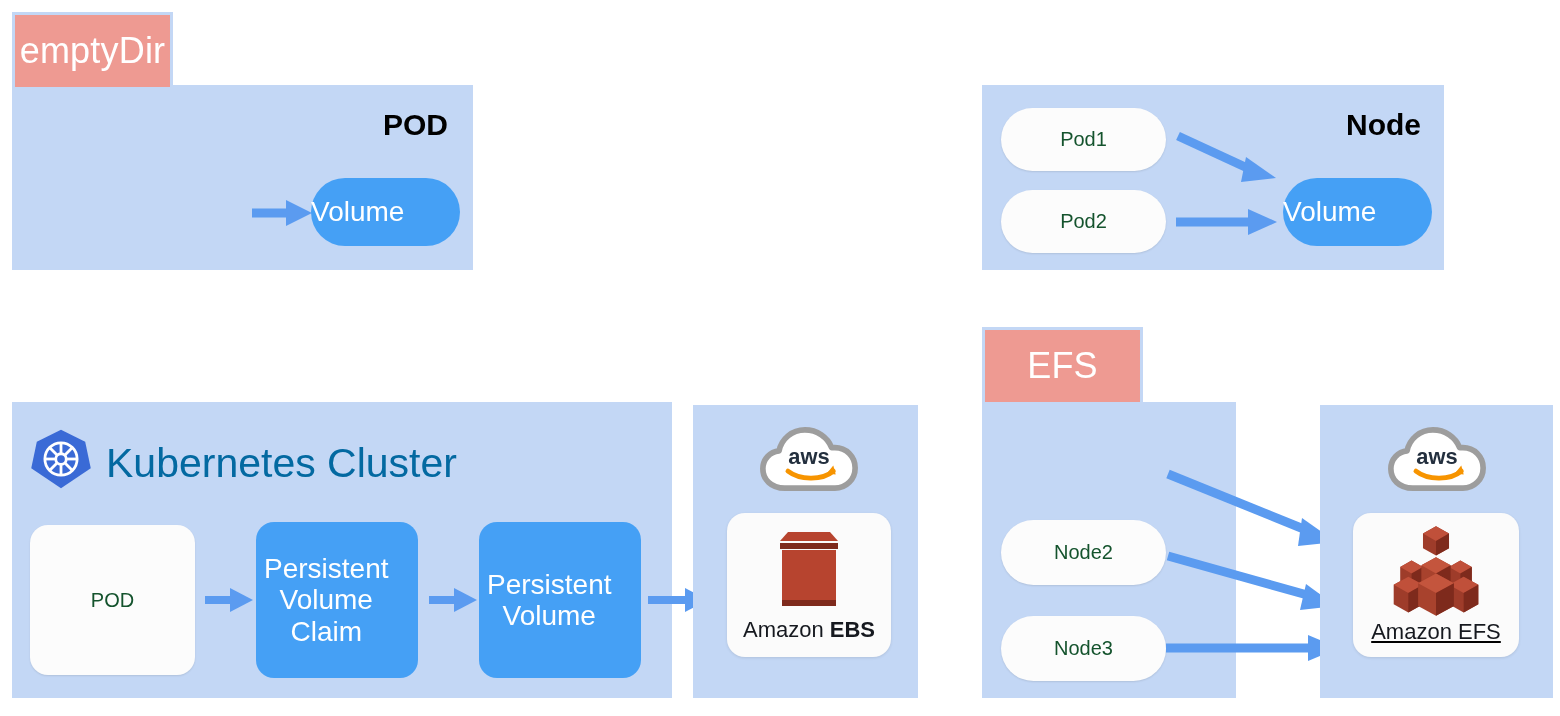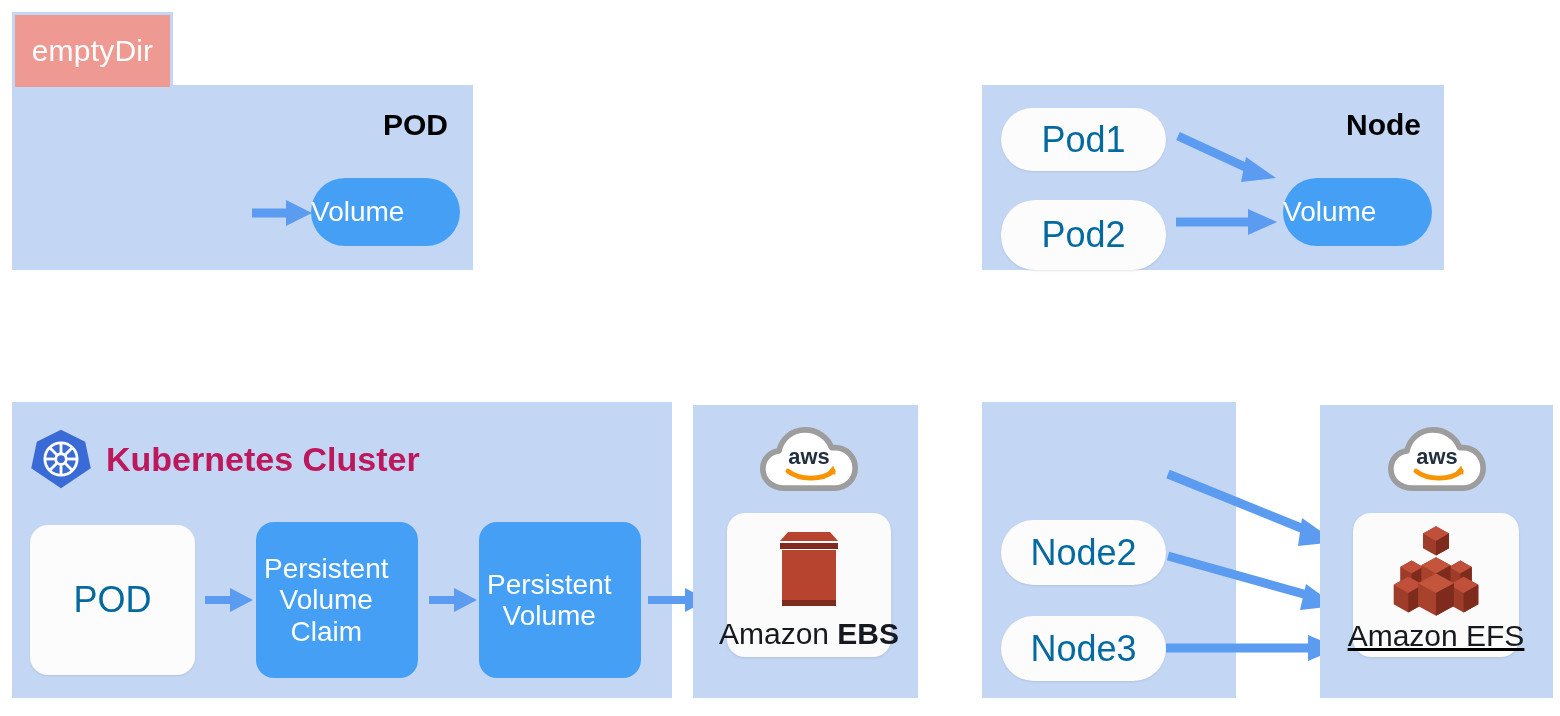--- a/index.html
+++ b/index.html
@@ -27,33 +27,33 @@
   }
   .tab {
     position: absolute;
     background: #ee9a92;
     border: 3px solid #c3d7f5;
     box-sizing: border-box;
     display: flex;
     align-items: center;
     justify-content: center;
     color: #ffffff;
-    font-size: 30px;
+    font-size: 36px;
     letter-spacing: 0.2px;
   }
   
   .wbox {
     position: absolute;
     background: #fcfcfc;
     border-radius: 34px;
     display: flex;
     align-items: center;
     justify-content: center;
-    color: #0369a1;
-    font-size: 36px;
+    color: #14532d;
+    font-size: 20px;
     box-shadow: 0 1px 2px rgba(0,0,0,0.10);
     box-sizing: border-box;
     text-align: right;
   }
   .wbox.square { border-radius: 18px; }
   .bbox {
     position: absolute;
     background: #45a0f5;
     border-radius: 34px;
     display: flex;
@@ -67,23 +67,23 @@
   .bbox.square { border-radius: 18px; }
   .hdr {
     position: absolute;
     font-size: 30px;
     font-weight: bold;
     color: #000000;
     white-space: nowrap;
   }
   .cluster-title {
     position: absolute;
-    font-size: 34px;
-    font-weight: bold;
-    color: #be185d;
+    font-size: 41px;
+    font-weight: normal;
+    color: #0369a1;
     white-space: nowrap;
   }
   
   .arrow-svg {
     position: absolute;
     overflow: visible;
     pointer-events: none;
   }
   
   .aws-tile {
@@ -91,21 +91,21 @@
     background: #fbfbfb;
     border-radius: 18px;
     box-shadow: 0 1px 3px rgba(0,0,0,0.10);
     display: flex;
     flex-direction: column;
     align-items: center;
     justify-content: flex-start;
     box-sizing: border-box;
   }
   .aws-label {
-    font-size: 30px;
+    font-size: 22px;
     color: #16191f;
     white-space: nowrap;
   }
   .aws-label b { font-weight: bold; }
   .aws-cloud {
     position: absolute;
   }
   .k8s-logo { position: absolute; }
 </style>
 </head>
@@ -128,21 +128,21 @@
   <div class="bbox" style="left:311px; top:178px; width:149px; height:68px;">
     <span>Volume</span>
   </div>
 
   <div class="panel" style="left:982px; top:85px; width:462px; height:185px;"></div>
   <div class="hdr" style="left:1346px; top:108px;">Node</div>
 
   <div class="wbox" style="left:1001px; top:108px; width:165px; height:63px;">
     <span>Pod1</span>
   </div>
-  <div class="wbox" style="left:1001px; top:200px; width:165px; height:70px;">
+  <div class="wbox" style="left:1001px; top:190px; width:165px; height:63px;">
     <span>Pod2</span>
   </div>
 
   <svg class="arrow-svg" style="left:1176px; top:130px;" width="110" height="60" viewBox="0 0 110 60">
     <line x1="2" y1="6" x2="80" y2="42" stroke="#5b9bf0" stroke-width="9"></line>
     <polygon points="70,27 100,48 65,52" fill="#5b9bf0"></polygon>
   </svg>
 
   <svg class="arrow-svg" style="left:1176px; top:207px;" width="105" height="30" viewBox="0 0 105 30">
     <line x1="0" y1="15" x2="78" y2="15" stroke="#5b9bf0" stroke-width="9"></line>
@@ -215,20 +215,23 @@
       <rect x="8" y="16" width="58" height="6" fill="#7e2a1c"></rect>
       <rect x="10" y="23" width="54" height="50" fill="#b7442f"></rect>
       <rect x="10" y="73" width="54" height="6" fill="#7e2a1c"></rect>
     </svg>
     <div class="aws-label">
       <span>Amazon </span><b>EBS</b>
     </div>
   </div>
 
   <div class="panel" style="left:982px; top:402px; width:254px; height:296px;"></div>
+  <div class="tab" style="left:982px; top:327px; width:161px; height:78px;">
+    <span>EFS</span>
+  </div>
 
   <div class="wbox" style="left:1001px; top:520px; width:165px; height:65px;">
     <span>Node2</span>
   </div>
   <div class="wbox" style="left:1001px; top:616px; width:165px; height:65px;">
     <span>Node3</span>
   </div>
 
   <svg class="arrow-svg" style="left:1166px; top:470px;" width="180" height="86" viewBox="0 0 180 86">
     <line x1="2" y1="4" x2="150" y2="64" stroke="#5b9bf0" stroke-width="9"></line>

